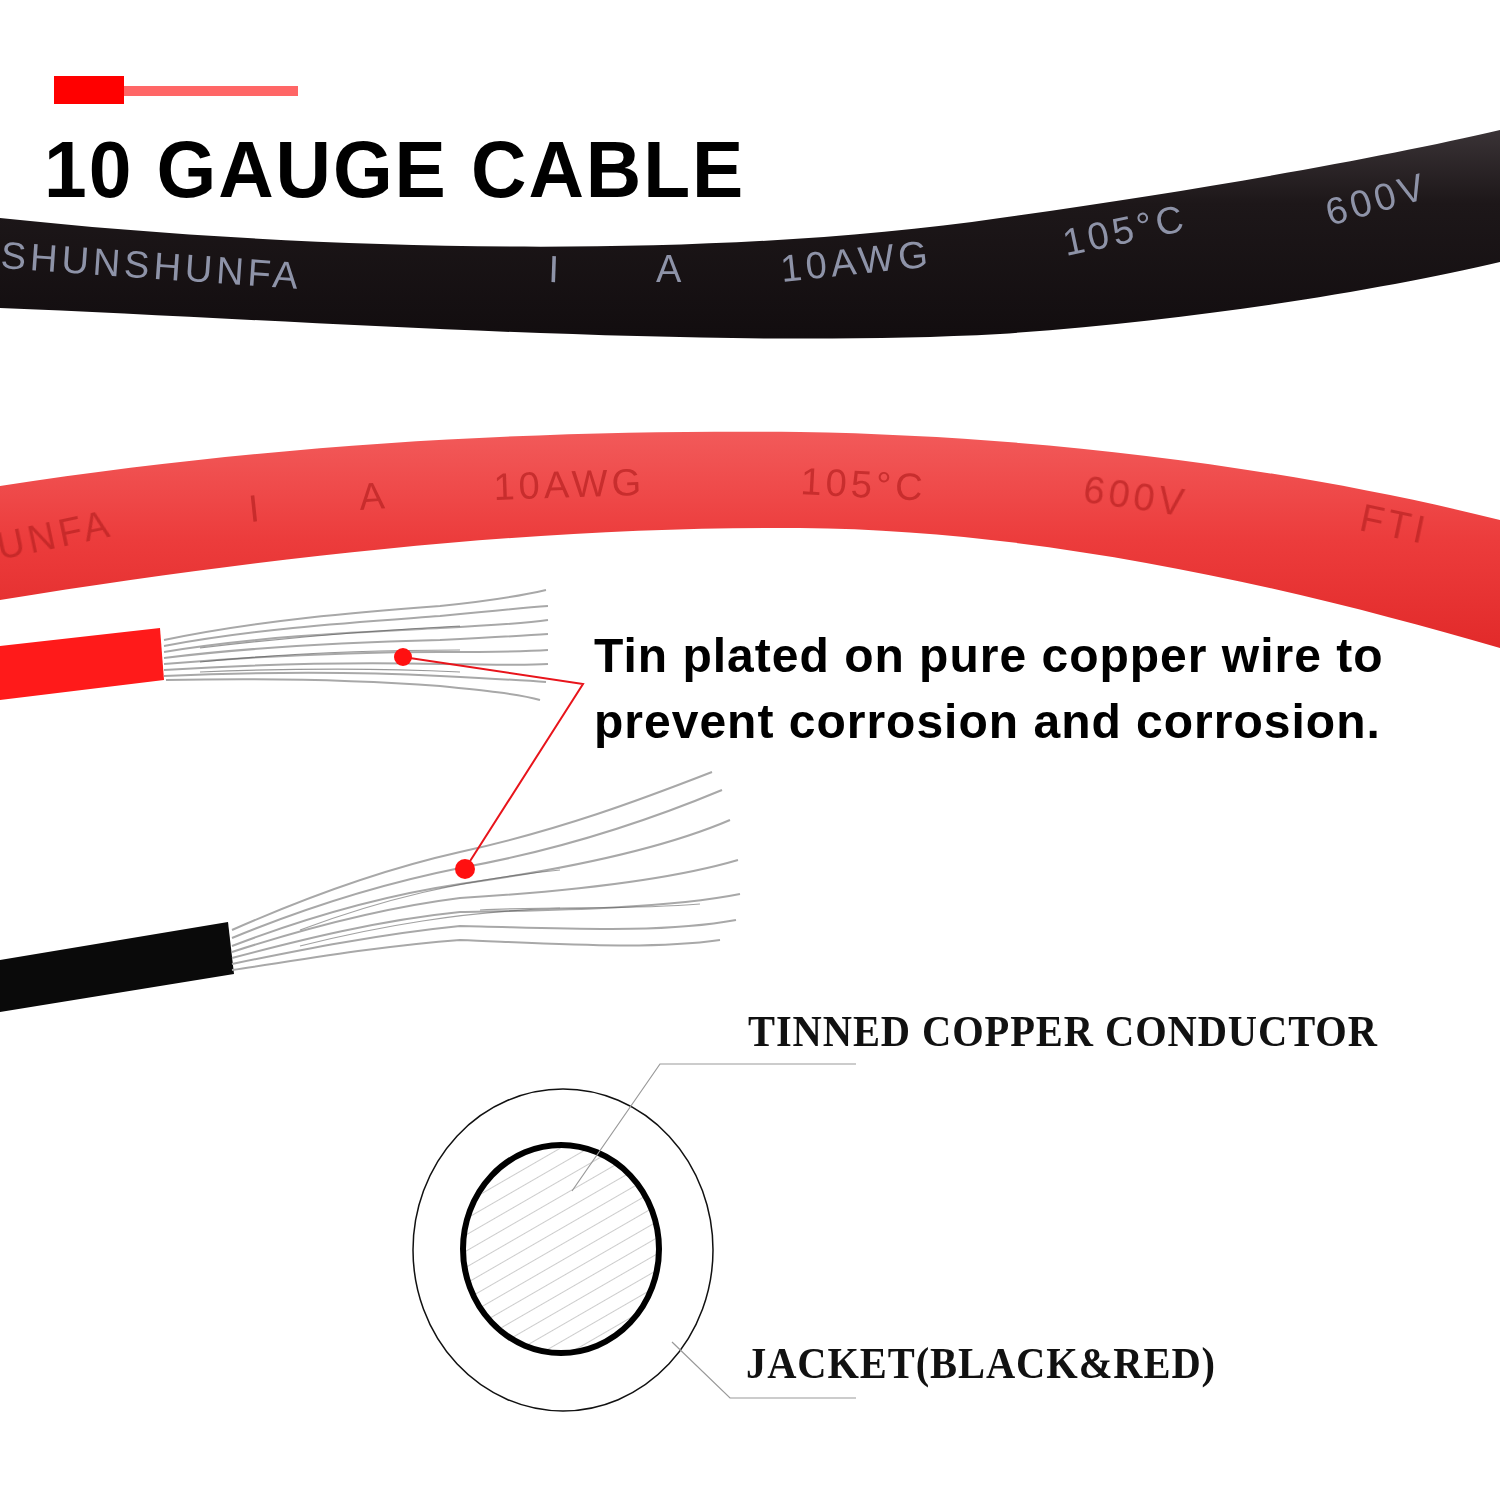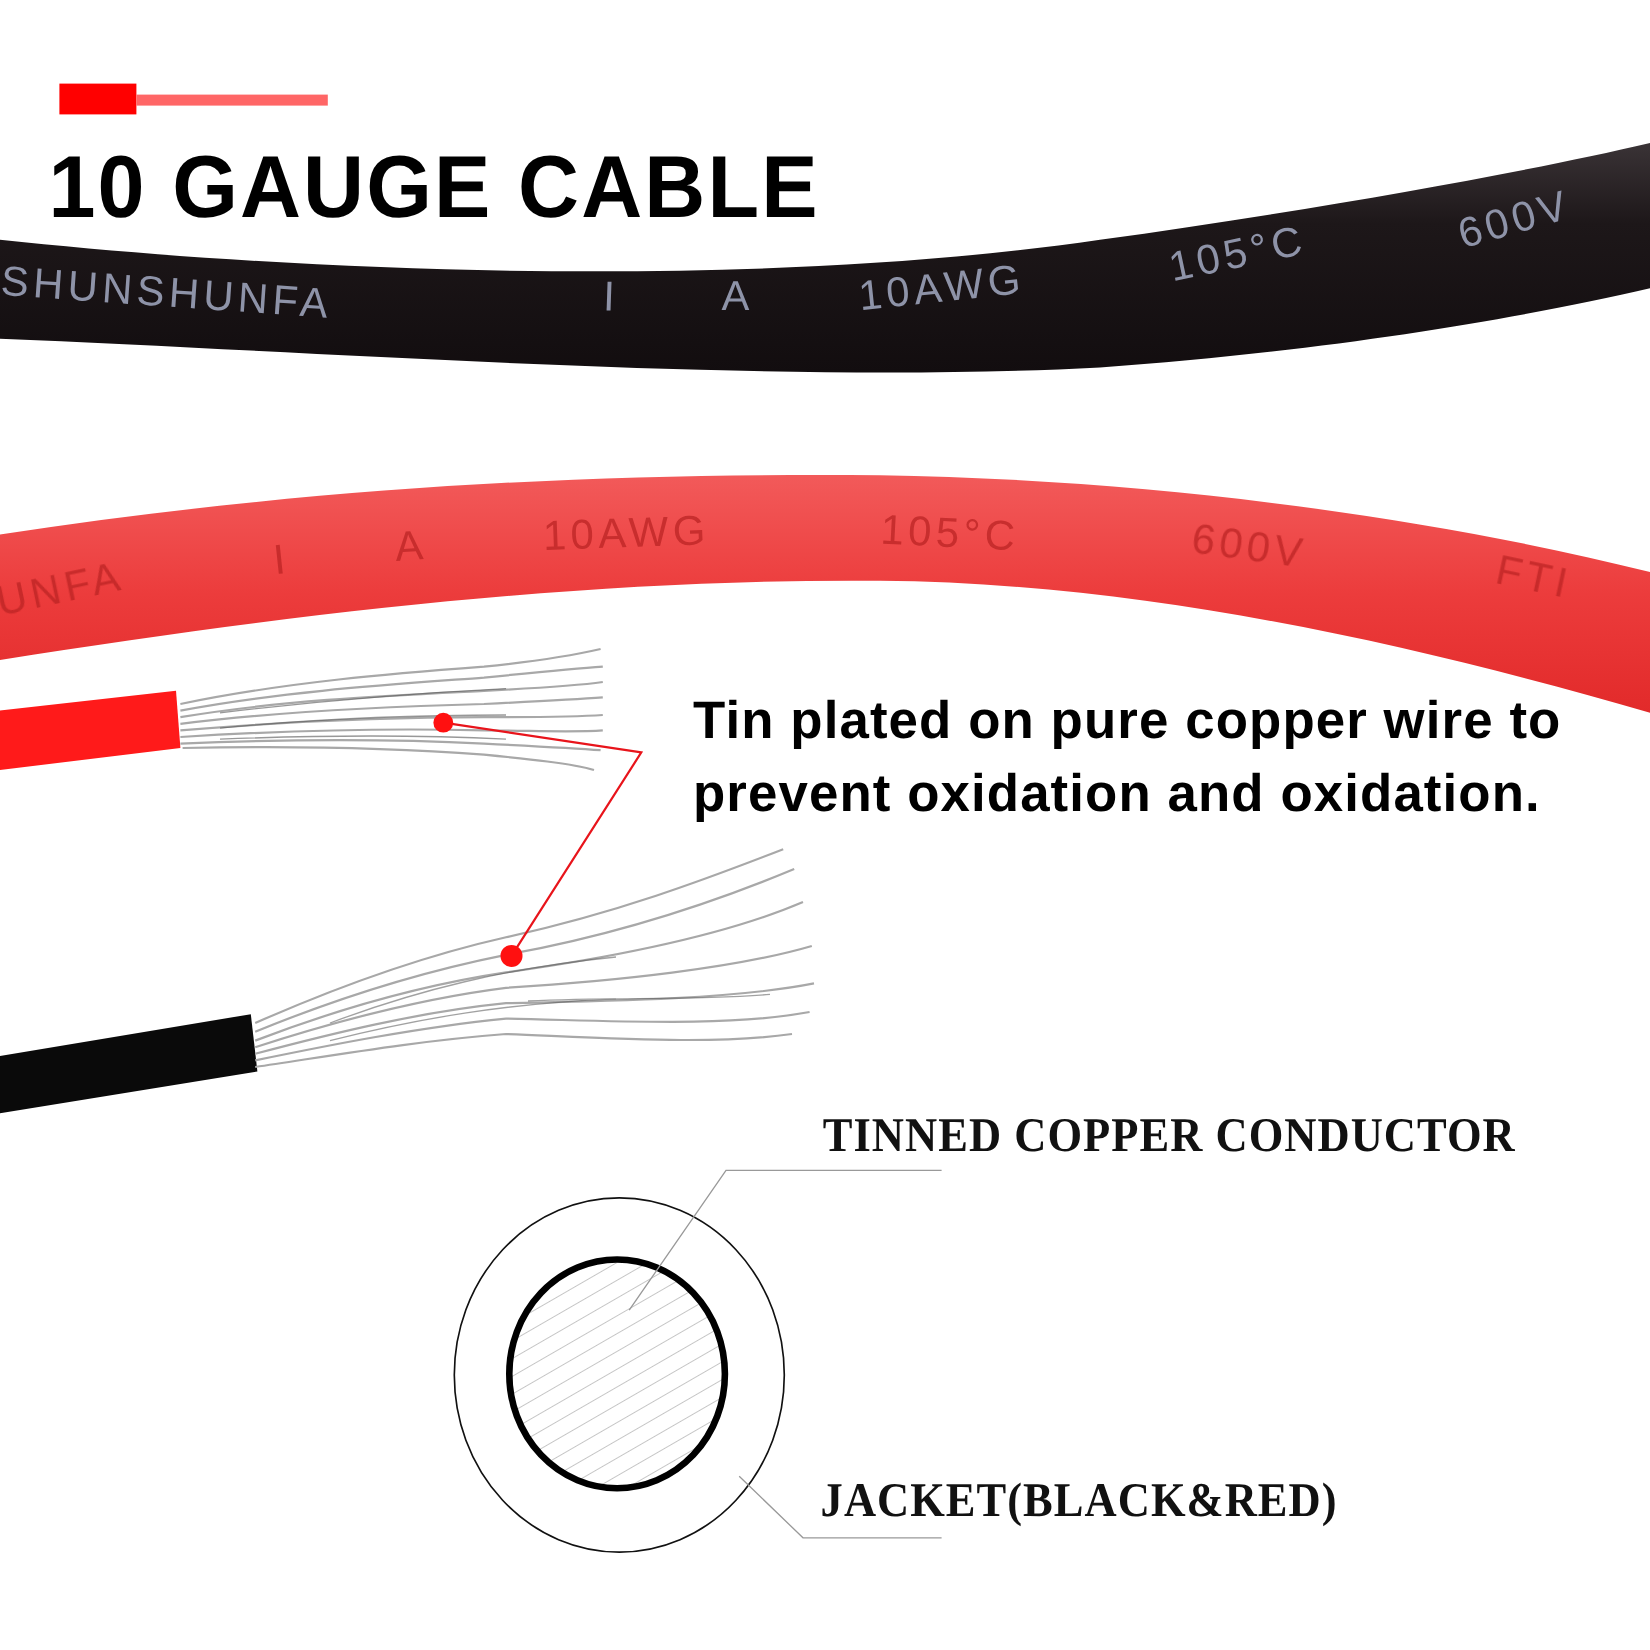--- a/index.html
+++ b/index.html
@@ -1,20 +1,20 @@
 <!DOCTYPE html>
 <html><head>
 <meta charset="utf-8">
 <style>
   html,body{margin:0;padding:0;background:#ffffff;}
   body{width:1500px;height:1500px;position:relative;overflow:hidden;font-family:"Liberation Sans",sans-serif;}
   .abs{position:absolute;}
   #scene{position:absolute;left:0;top:0;width:1500px;height:1500px;}
   .title{left:44px;top:130px;font-family:"Liberation Sans",sans-serif;font-weight:bold;font-size:80px;letter-spacing:2px;color:#000;transform:scaleX(0.96);transform-origin:left top;white-space:nowrap;line-height:1;}
-  .feat{font-family:"Liberation Sans",sans-serif;font-weight:bold;color:#000;white-space:nowrap;line-height:1;margin-left:36px;}
+  .feat{font-family:"Liberation Sans",sans-serif;font-weight:bold;color:#000;white-space:nowrap;line-height:1;}
   .feat1{left:594px;top:632px;font-size:48px;letter-spacing:1px;}
   .feat2{left:594px;top:698px;font-size:48px;letter-spacing:1px;}
   .feat3{left:744px;top:826px;font-size:48px;letter-spacing:1px;}
   .red{color:#e8141b;}
   .stencil{font-family:"Liberation Serif",serif;font-weight:bold;color:#111;white-space:nowrap;line-height:1;letter-spacing:1px;}
   .label1{left:748px;top:1010px;font-size:44px;transform:scaleX(0.92);transform-origin:left top;}
   .label2{left:746px;top:1342px;font-size:44px;transform:scaleX(0.92);transform-origin:left top;}
 </style>
 </head>
 <body>
@@ -114,17 +114,17 @@
       <ellipse cx="561" cy="1249" rx="98" ry="104" fill="url(#hatch)" stroke="#000" stroke-width="6"></ellipse>
       <polyline points="561,1190 562,1064 615,1064" fill="none" stroke="none"></polyline>
       <polyline points="572,1191 660,1064 856,1064" fill="none" stroke="#999" stroke-width="1.2"></polyline>
       <polyline points="672,1342 730,1398 856,1398" fill="none" stroke="#999" stroke-width="1.2"></polyline>
     </g>
   </svg>
 
   <div class="abs title">10 GAUGE CABLE</div>
 
   <div class="abs feat feat1">Tin plated on pure copper wire to</div>
-  <div class="abs feat feat2">prevent oxidation and oxidation.</div>
+  <div class="abs feat feat2">prevent corrosion and corrosion.</div>
 
   <div class="abs stencil label1">TINNED COPPER CONDUCTOR</div>
   <div class="abs stencil label2">JACKET(BLACK&amp;RED)</div>
 </div>
 
 </body></html>

